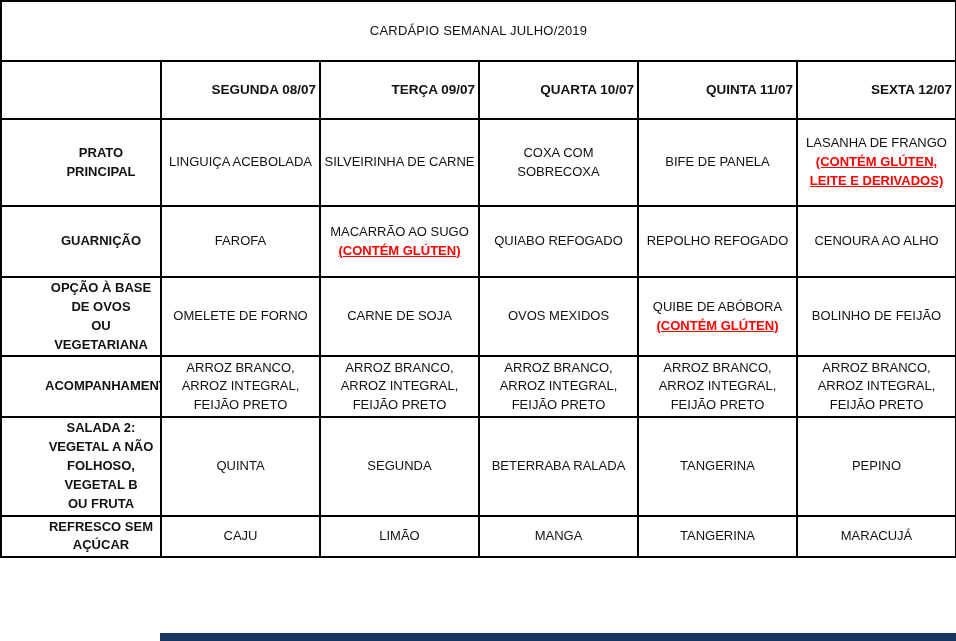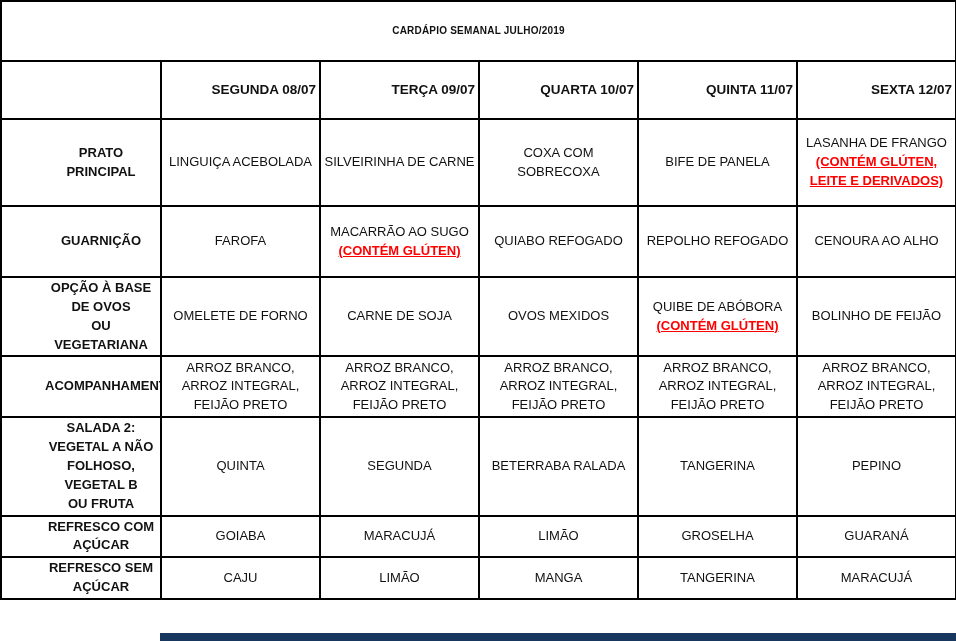--- a/index.html
+++ b/index.html
@@ -26,22 +26,22 @@
   col.day{ width:159px; }
   td,th{
     border:2px solid var(--border);
     text-align:center;
     vertical-align:middle;
     padding:1px 3px;
     overflow:hidden;
     line-height:1.45;
   }
   td.title{
-    font-weight:bold;
-    font-size:10px;
+    font-weight:normal;
+    font-size:13px;
     letter-spacing:.2px;
   }
   th.corner{ background:#ffffff; }
   th.day{
     font-weight:bold;
     font-size:13.5px;
     text-align:right;
   }
   th.rlabel{
     font-weight:bold;
@@ -136,28 +136,20 @@
 VEGETAL A NÃO
 FOLHOSO, VEGETAL B
 OU FRUTA</th>
         <td class="cell"><span>QUINTA</span></td>
         <td class="cell"><span>SEGUNDA</span></td>
         <td class="cell"><span>BETERRABA RALADA</span></td>
         <td class="cell"><span>TANGERINA</span></td>
         <td class="cell"><span>PEPINO</span></td>
       </tr>
 
-      <tr style="height:37px">
-        <th class="rlabel">REFRESCO COM AÇÚCAR</th>
-        <td class="cell"><span>GOIABA</span></td>
-        <td class="cell"><span>MARACUJÁ</span></td>
-        <td class="cell"><span>LIMÃO</span></td>
-        <td class="cell"><span>GROSELHA</span></td>
-        <td class="cell"><span>GUARANÁ</span></td>
-      </tr>
 
       <tr style="height:35px">
         <th class="rlabel">REFRESCO SEM AÇÚCAR</th>
         <td class="cell"><span>CAJU</span></td>
         <td class="cell"><span>LIMÃO</span></td>
         <td class="cell"><span>MANGA</span></td>
         <td class="cell"><span>TANGERINA</span></td>
         <td class="cell"><span>MARACUJÁ</span></td>
       </tr>
     </tbody>

